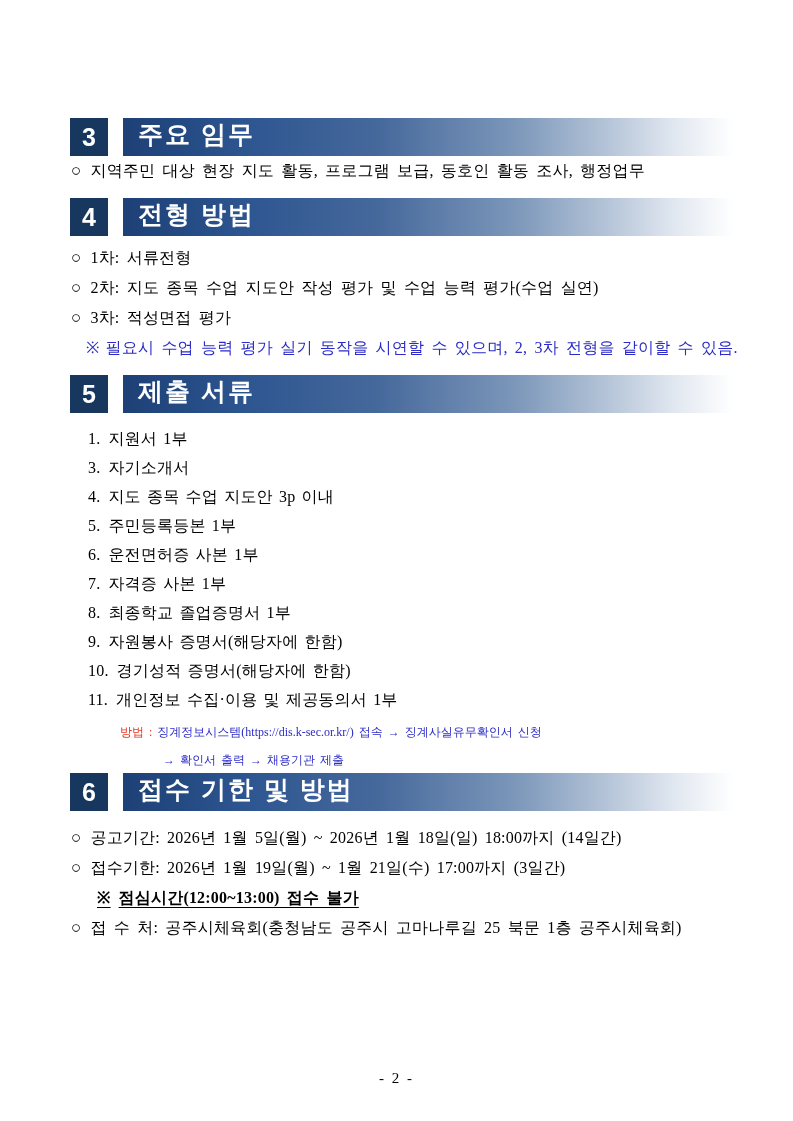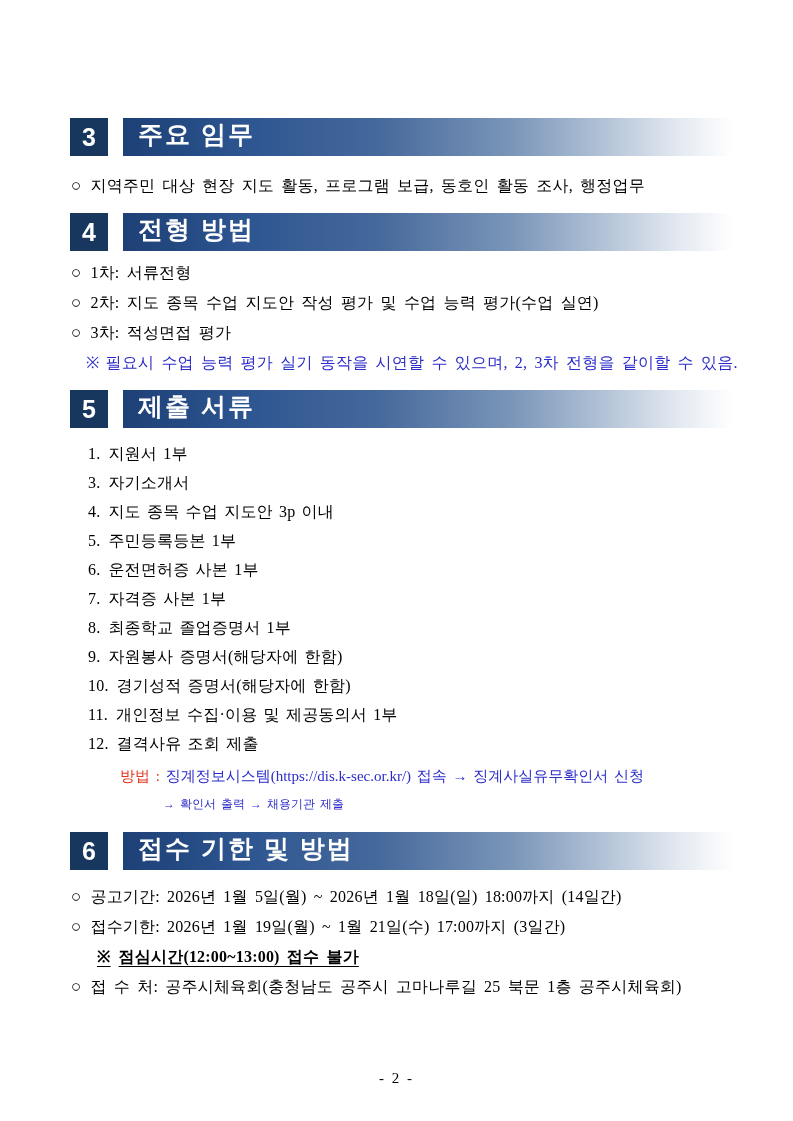--- a/index.html
+++ b/index.html
@@ -39,37 +39,37 @@
   }
 
   
   .line {
     margin:0 30px 0 71px;
     font-size:16px; line-height:30px;
     word-spacing:3px; letter-spacing:0.2px;
     white-space:nowrap;
   }
   .marker { font-size:17px; margin-right:9px; }
-  .mt15 { margin-top:15px; }
+  .mt15 { }
   .mt12 { margin-top:12px; }
   .mt7  { margin-top:7px; }
   .note-blue { color:var(--note_blue, #2B2BC8); margin-left:86px; }
   .note-blue .marker { margin-right:6px; font-size:16px; }
 
   
   .doc-list {
     list-style:none; margin:11px 30px 0 88px; padding:0;
     font-size:16px; word-spacing:2px; letter-spacing:0.2px;
   }
   .doc-list li { line-height:29px; white-space:nowrap; }
   .doc-no { margin-right:8px; }
 
   .method1 {
     margin:6px 30px 0 120px;
-    font-size:15px; line-height:25px; word-spacing:2px; white-space:nowrap;
+    font-size:12px; line-height:25px; word-spacing:2px; white-space:nowrap;
   }
   .method2 {
     margin:3px 30px 0 163px;
     font-size:12px; line-height:25px; word-spacing:2px; white-space:nowrap;
   }
   .red  { color:var(--label_red, #E5341F); }
   .blue { color:var(--note_blue, #2B2BC8); }
 
   
   .note-bold {
@@ -125,21 +125,20 @@
         <li><span class="doc-no">1.</span><span>지원서 1부</span></li>
         <li><span class="doc-no">3.</span><span>자기소개서</span></li>
         <li><span class="doc-no">4.</span><span>지도 종목 수업 지도안 3p 이내</span></li>
         <li><span class="doc-no">5.</span><span>주민등록등본 1부</span></li>
         <li><span class="doc-no">6.</span><span>운전면허증 사본 1부</span></li>
         <li><span class="doc-no">7.</span><span>자격증 사본 1부</span></li>
         <li><span class="doc-no">8.</span><span>최종학교 졸업증명서 1부</span></li>
         <li><span class="doc-no">9.</span><span>자원봉사 증명서(해당자에 한함)</span></li>
         <li><span class="doc-no">10.</span><span>경기성적 증명서(해당자에 한함)</span></li>
         <li><span class="doc-no">11.</span><span>개인정보 수집·이용 및 제공동의서 1부</span></li>
-        <li><span class="doc-no">12.</span><span>결격사유 조회 제출</span></li>
       </ol>
       <p class="method1"><span class="red">방법 :</span> <span class="blue">징계정보시스템(https://dis.k-sec.or.kr/) 접속 → 징계사실유무확인서 신청</span></p>
       <p class="method2 blue">→ 확인서 출력 → 채용기관 제출</p>
     </section>
 
     <section>
       <div class="sec-header mt15">
         <div class="sec-num">6</div>
         <div class="sec-bar">
           <span class="sec-title">접수 기한 및 방법</span>

